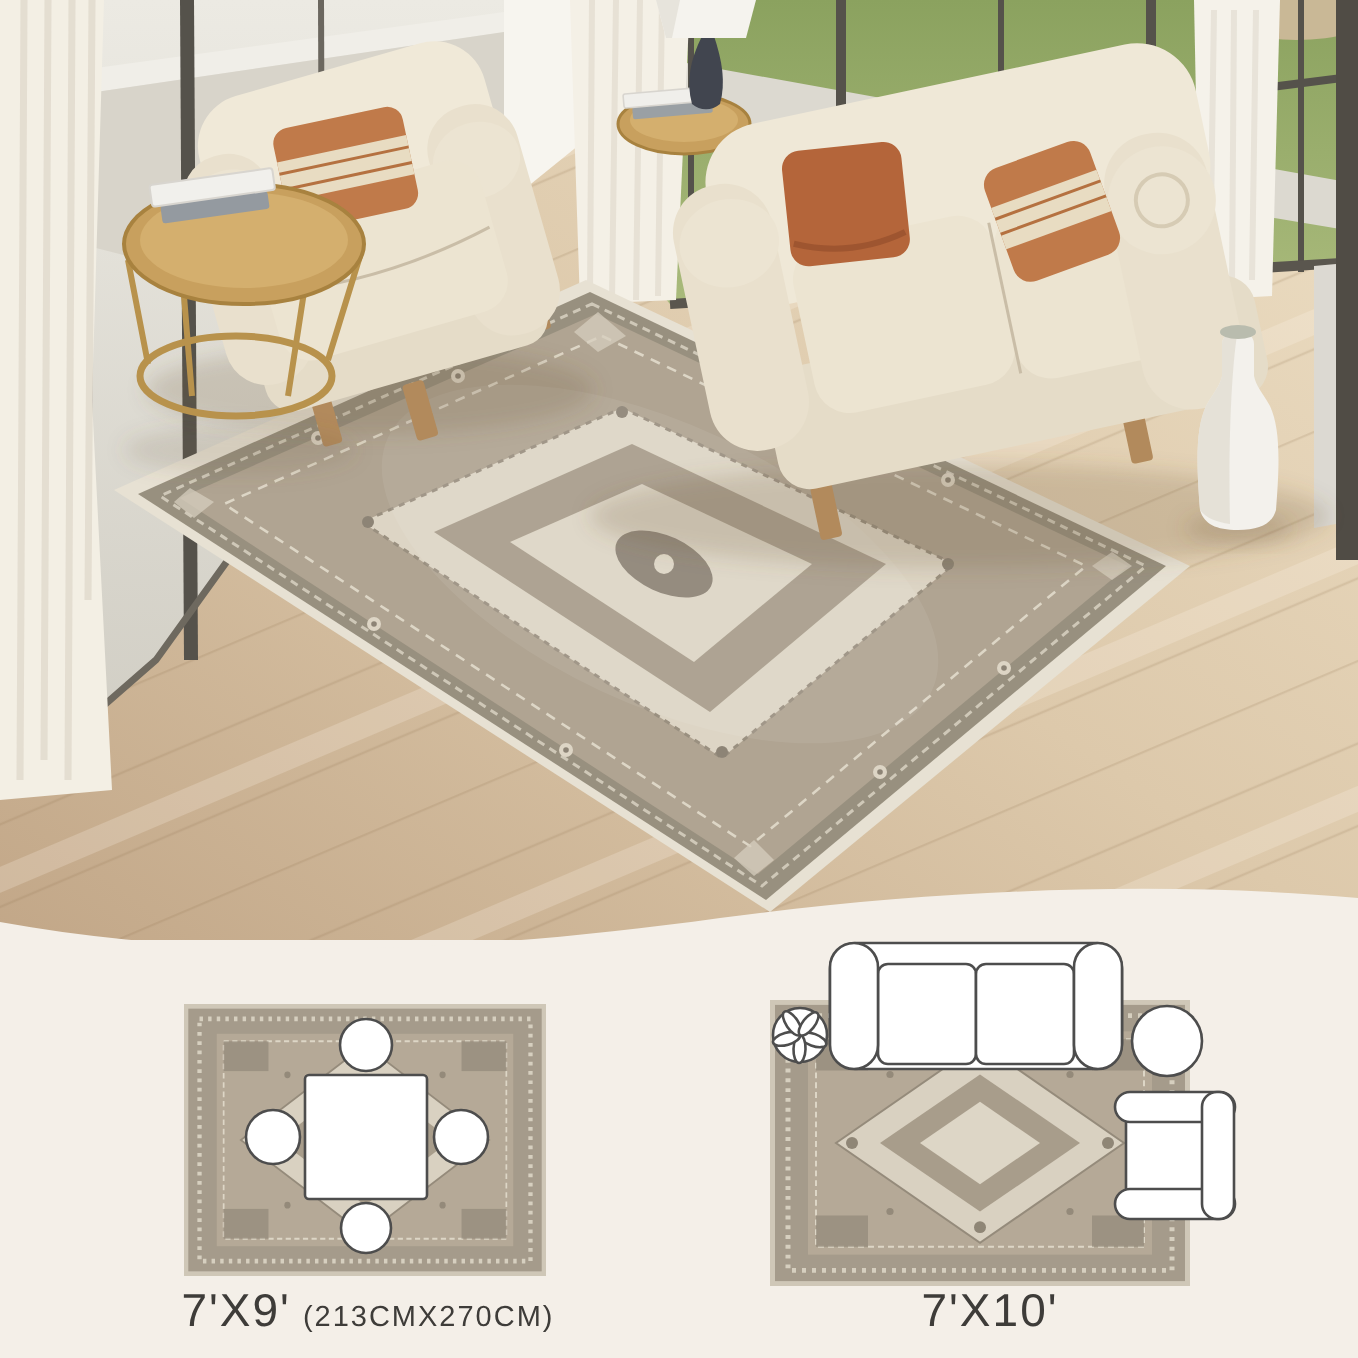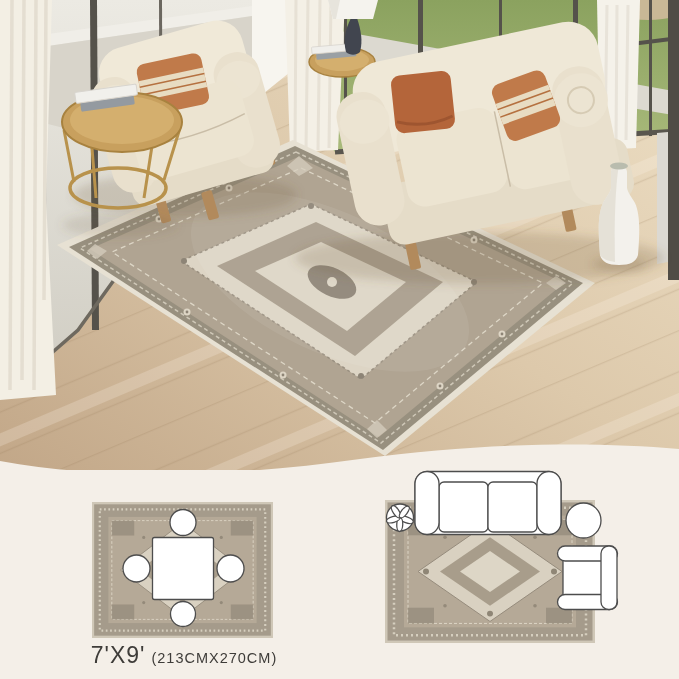--- a/index.html
+++ b/index.html
@@ -302,15 +302,16 @@
       </g>
     </g>
   </g>
 </svg>
 
 <div class="size-label label-7x9">
   <span class="size">7'X9'</span>
   <span class="dims">(213CMX270CM)</span>
 </div>
 <div class="size-label label-7x10">
+  <span class="size">7'X10'</span>
 </div>
 
 </div>
 
 </body></html>

